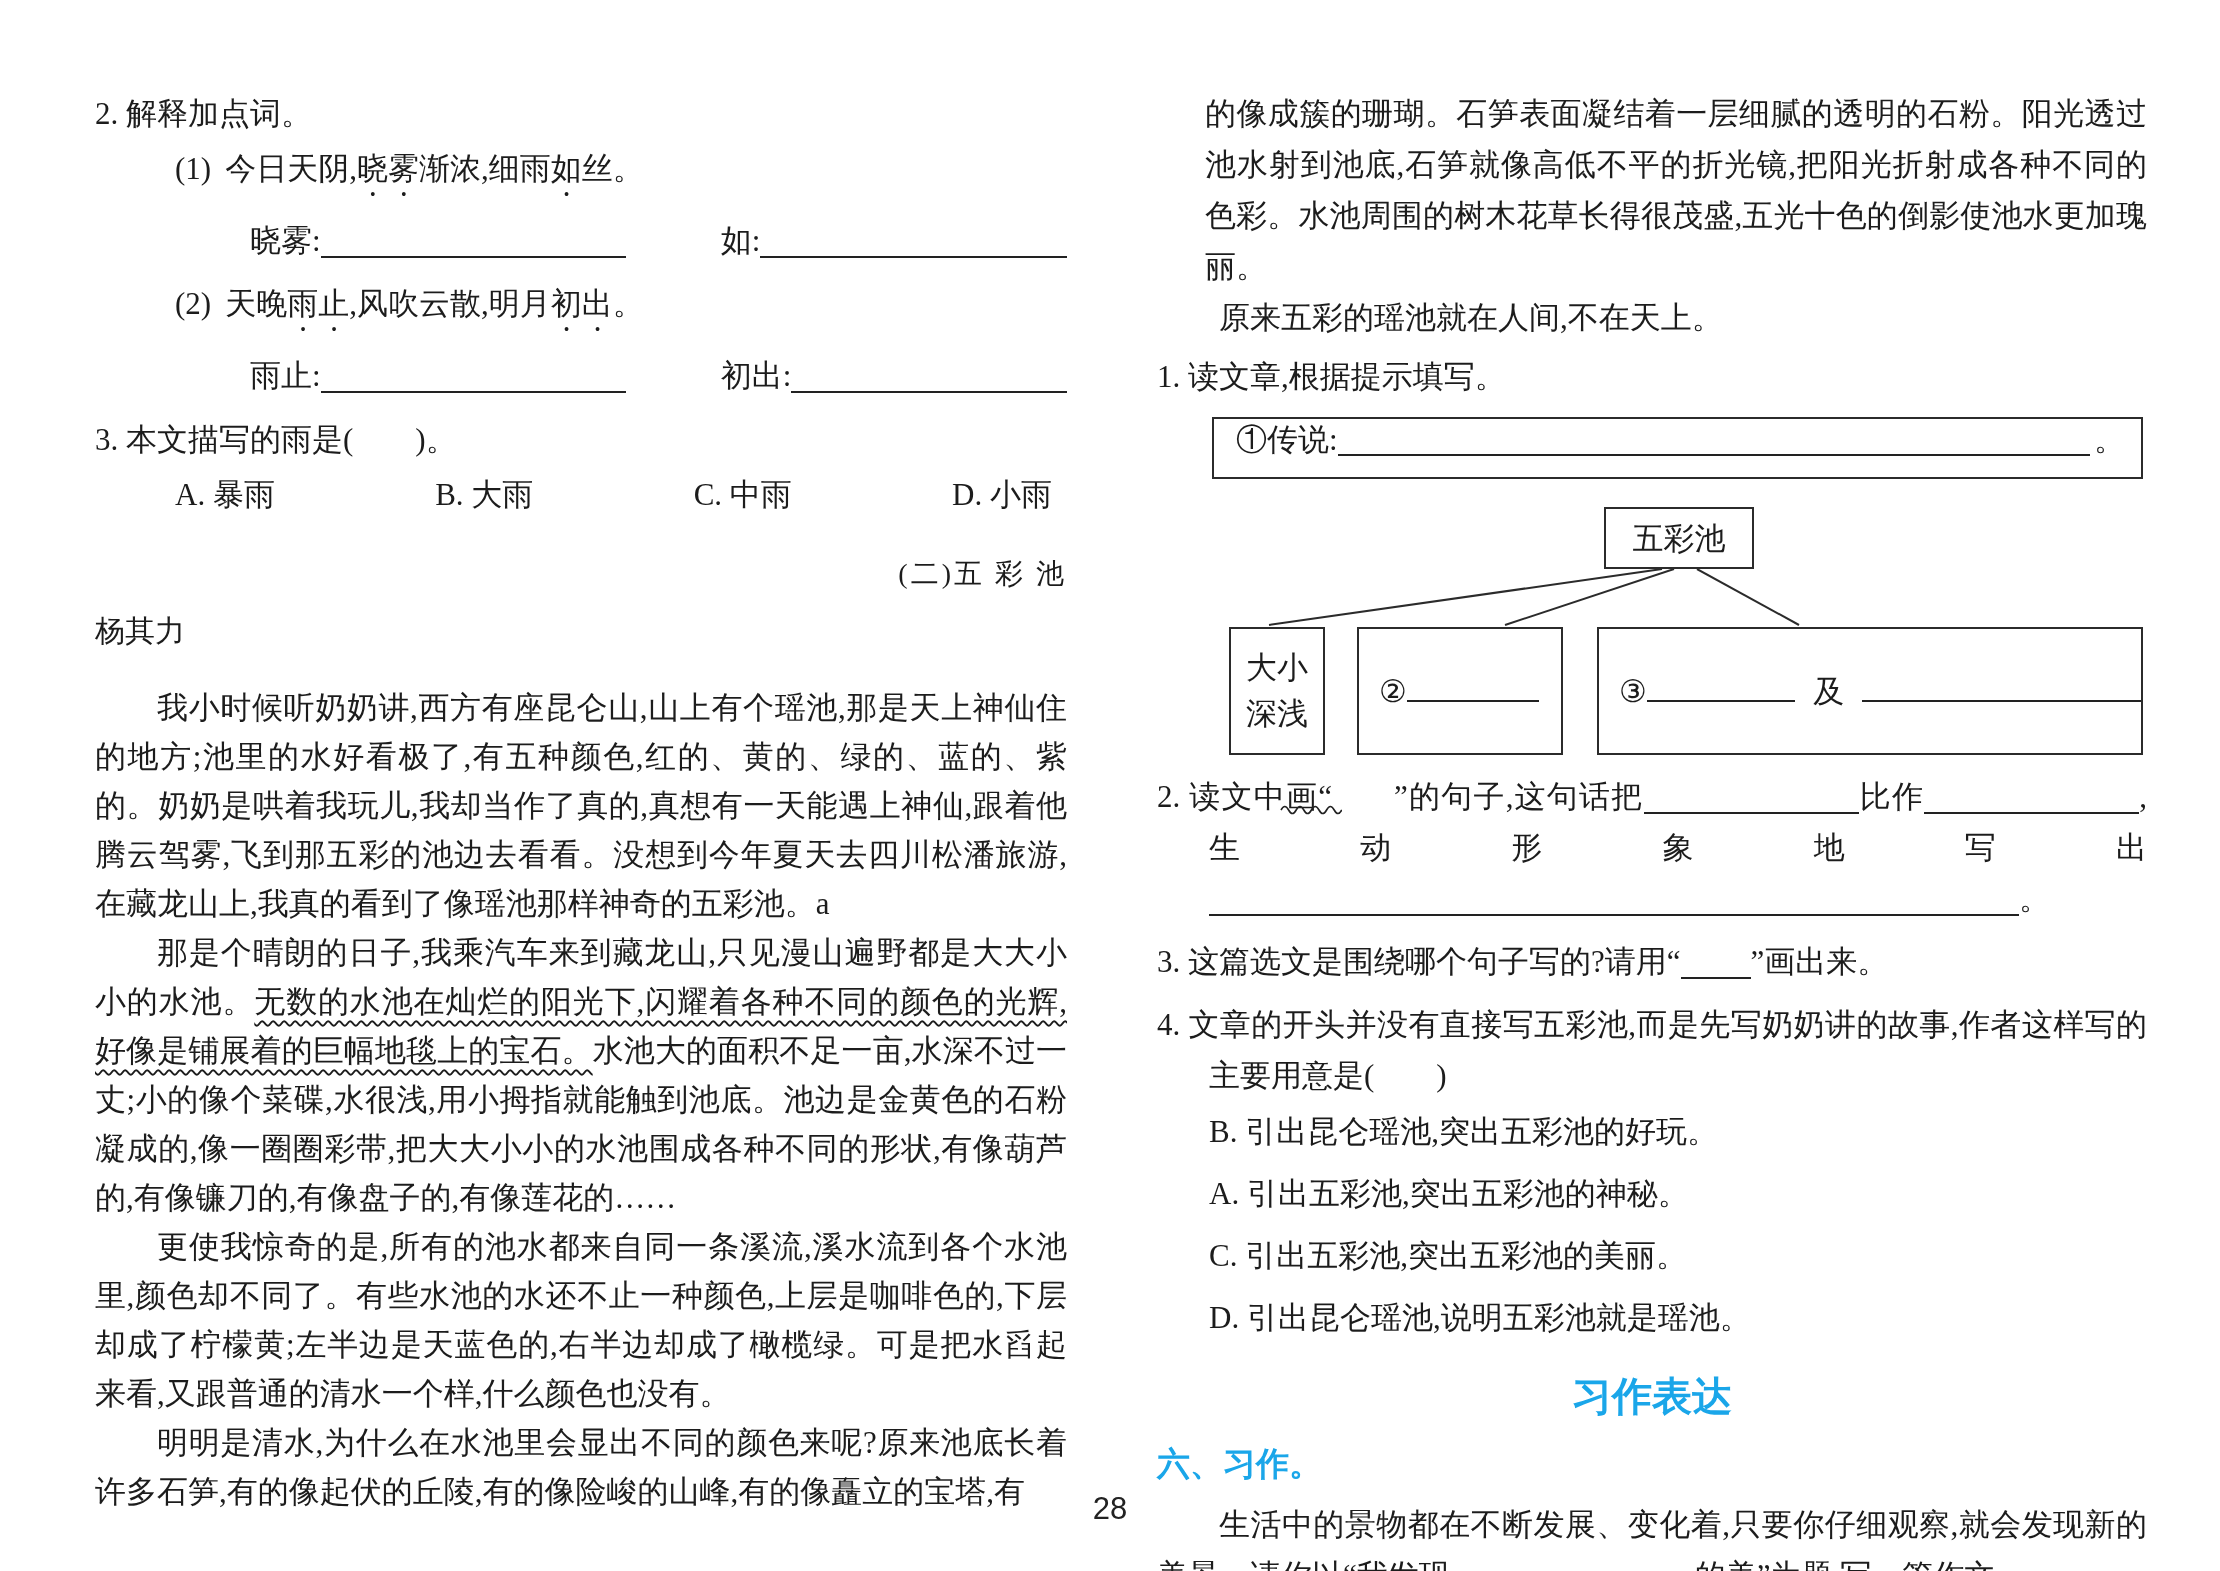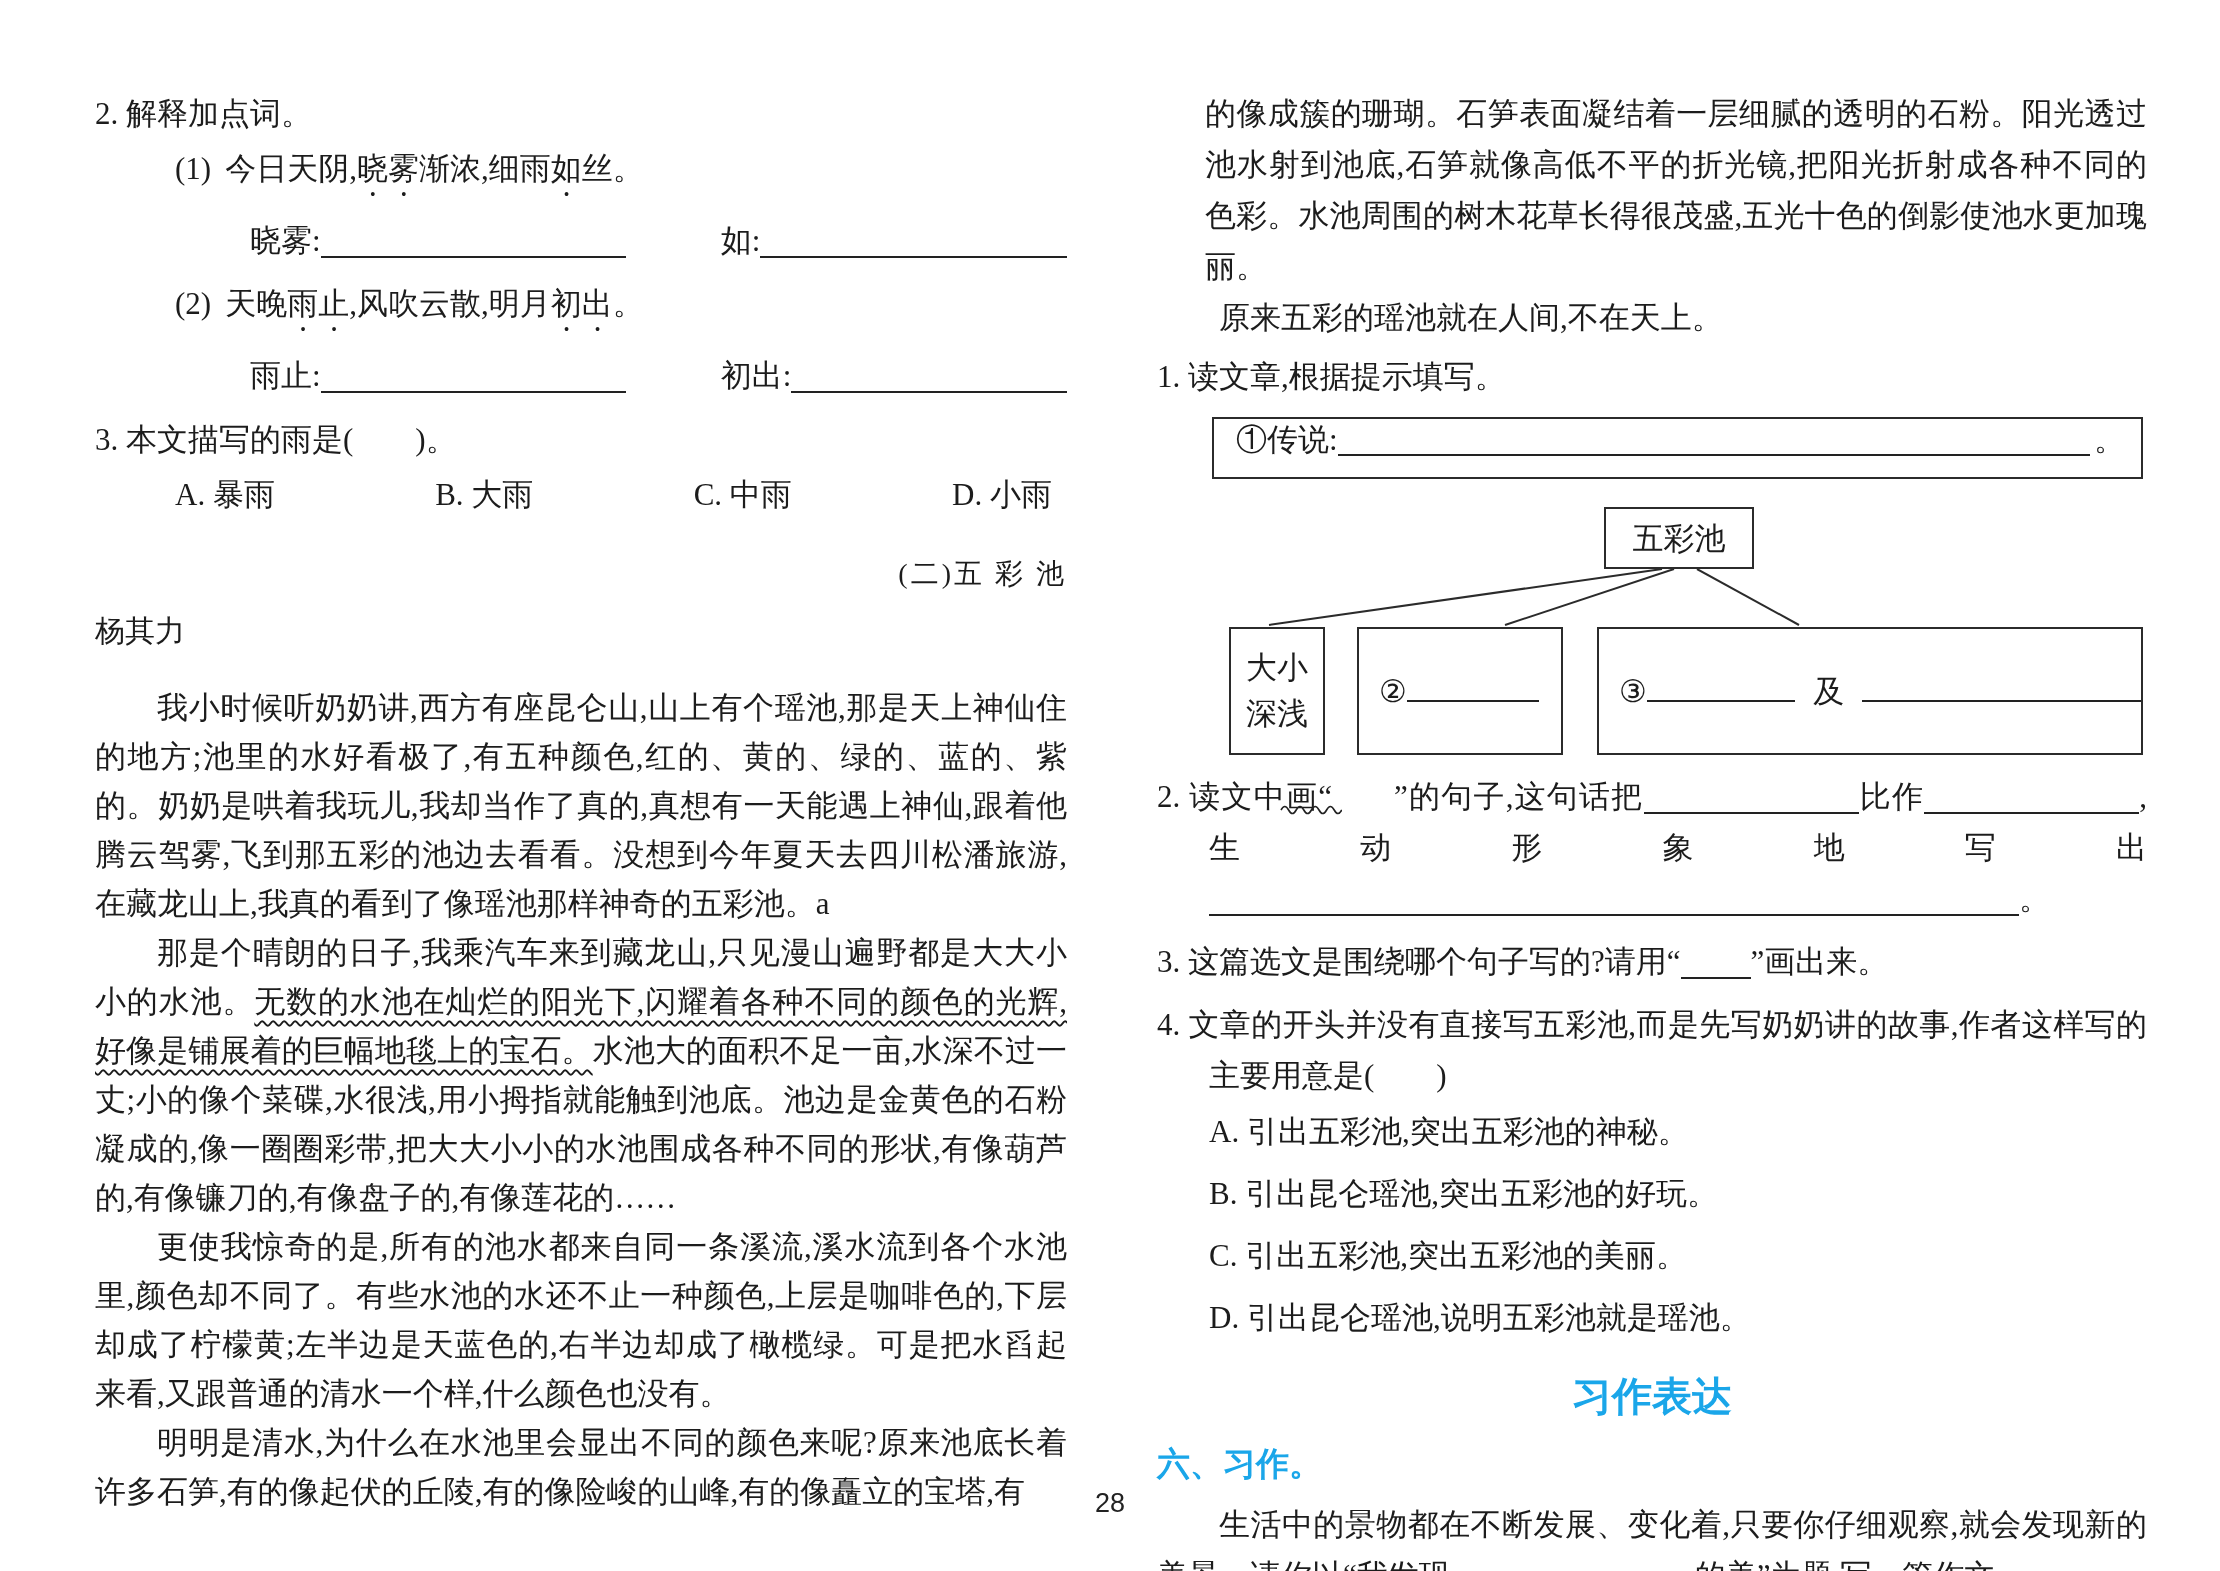--- a/index.html
+++ b/index.html
@@ -55,22 +55,22 @@
   .leaf2{left:200px;width:206px;display:flex;align-items:center;padding-left:20px;}
   .leaf3{left:440px;width:546px;display:flex;align-items:center;padding-left:20px;}
   .cmap-leaf .iblank{top:10px;}
 
   
   .sec-header{text-align:center;font-family:"Liberation Sans","DejaVu Sans",sans-serif;
               font-weight:bold;font-size:40px;color:#1aa6e9;margin-top:22px;}
   .q6-heading{font-family:"Liberation Sans","DejaVu Sans",sans-serif;font-weight:bold;
               font-size:33px;color:#1aa6e9;margin:16px 0 10px;}
 
-  .page-footer{position:absolute;left:50%;transform:translateX(-50%);bottom:52px;
-               font-family:"Liberation Sans","DejaVu Sans",sans-serif;font-size:27px;color:#222;}
+  .page-footer{position:absolute;left:50%;transform:translateX(-50%);bottom:44px;
+               font-family:"Liberation Sans","DejaVu Sans",sans-serif;font-size:31px;color:#222;}
 </style>
 </head>
 <body>
 
 <div class="page">
   <div class="cols">
 
     <div class="col-left">
 
       <div>
@@ -164,22 +164,22 @@
       </div>
 
       <p class="rq"><span>2. 读文中画“</span><span class="squiggle"><svg width="62" height="16" viewBox="0 0 62 16" xmlns="http://www.w3.org/2000/svg">
               <path d="M1 9 q3.8 -7 7.6 0 t7.6 0 t7.6 0 t7.6 0 t7.6 0 t7.6 0 t7.6 0 t7.6 0" fill="none" stroke="#222" stroke-width="1.6"></path>
             </svg></span><span>”的句子,这句话把</span><span class="iblank w215"></span><span>比作</span><span class="iblank w215"></span><span>,生动形象地写出</span><span class="iblank w800"></span><span>。</span></p>
 
       <p class="rq"><span>3. 这篇选文是围绕哪个句子写的?请用“</span><span class="iblank w70"></span><span>”画出来。</span></p>
 
       <div>
         <p class="rq">4. 文章的开头并没有直接写五彩池,而是先写奶奶讲的故事,作者这样写的主要用意是(　　)</p>
+        <p class="opt">B. 引出昆仑瑶池,突出五彩池的好玩。</p>
         <p class="opt">A. 引出五彩池,突出五彩池的神秘。</p>
-        <p class="opt">B. 引出昆仑瑶池,突出五彩池的好玩。</p>
         <p class="opt">C. 引出五彩池,突出五彩池的美丽。</p>
         <p class="opt">D. 引出昆仑瑶池,说明五彩池就是瑶池。</p>
       </div>
 
       <p class="sec-header">习作表达</p>
 
       <div>
         <p class="q6-heading">六、习作。</p>
         <p class="indent-p"><span>生活中的景物都在不断发展、变化着,只要你仔细观察,就会发现新的美景。请你以“我发现</span><span class="iblank w245"></span><span>的美”为题,写一篇作文。</span></p>
         <p class="indent-p" style="margin-top:6px;">要求:①把题目补充完整;②把自己的发现写具体,写出自己的真实感受;③不少于250字。</p>

